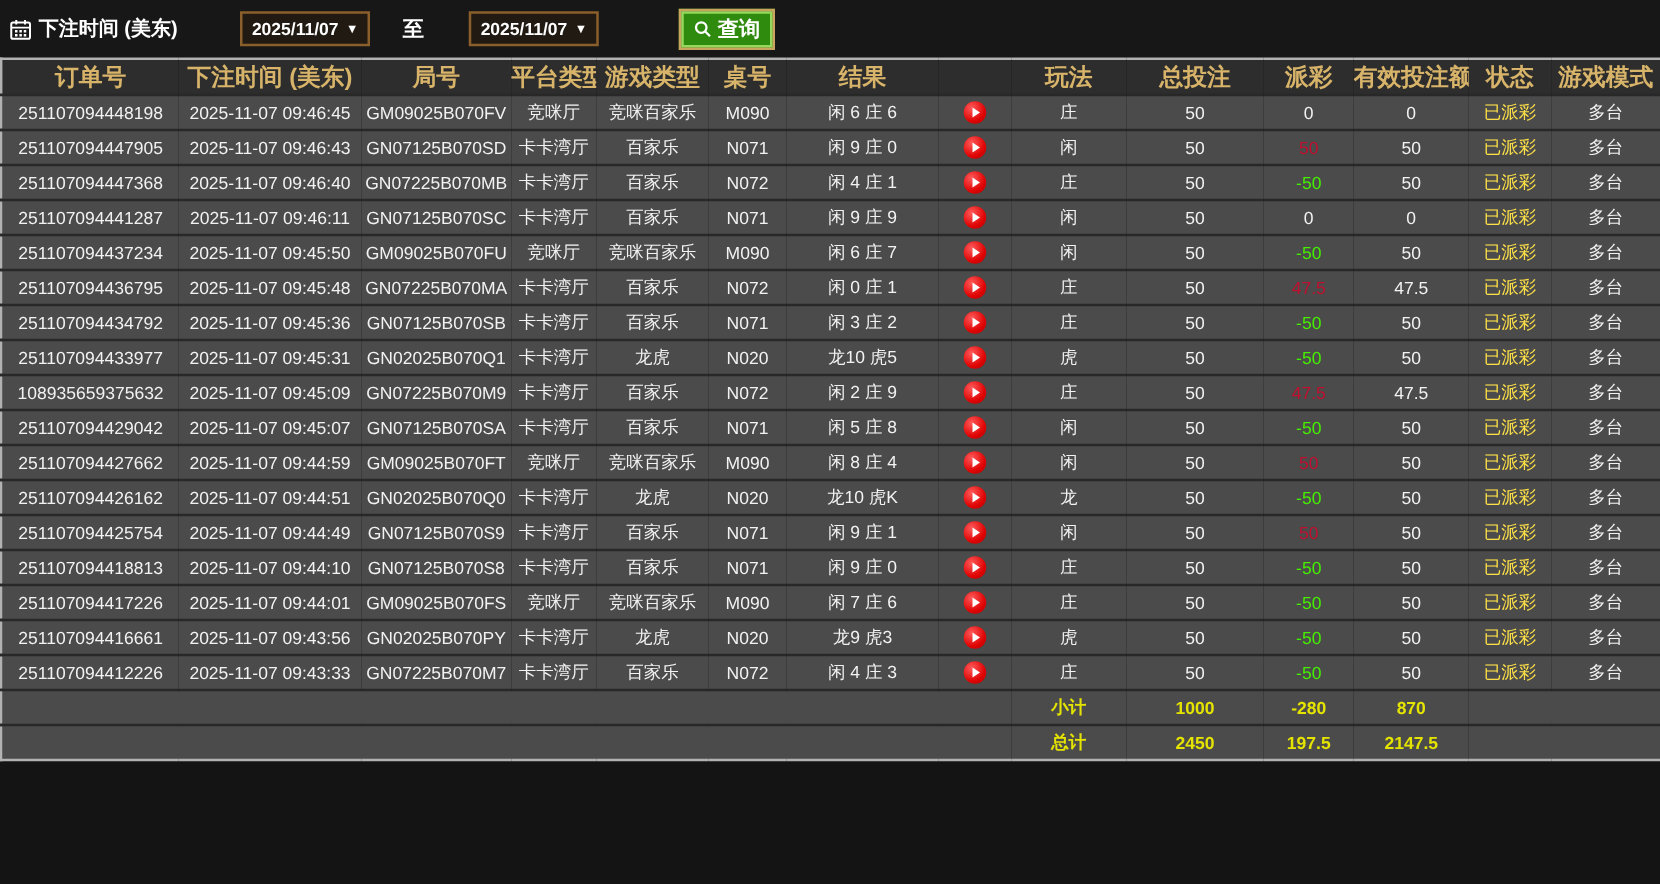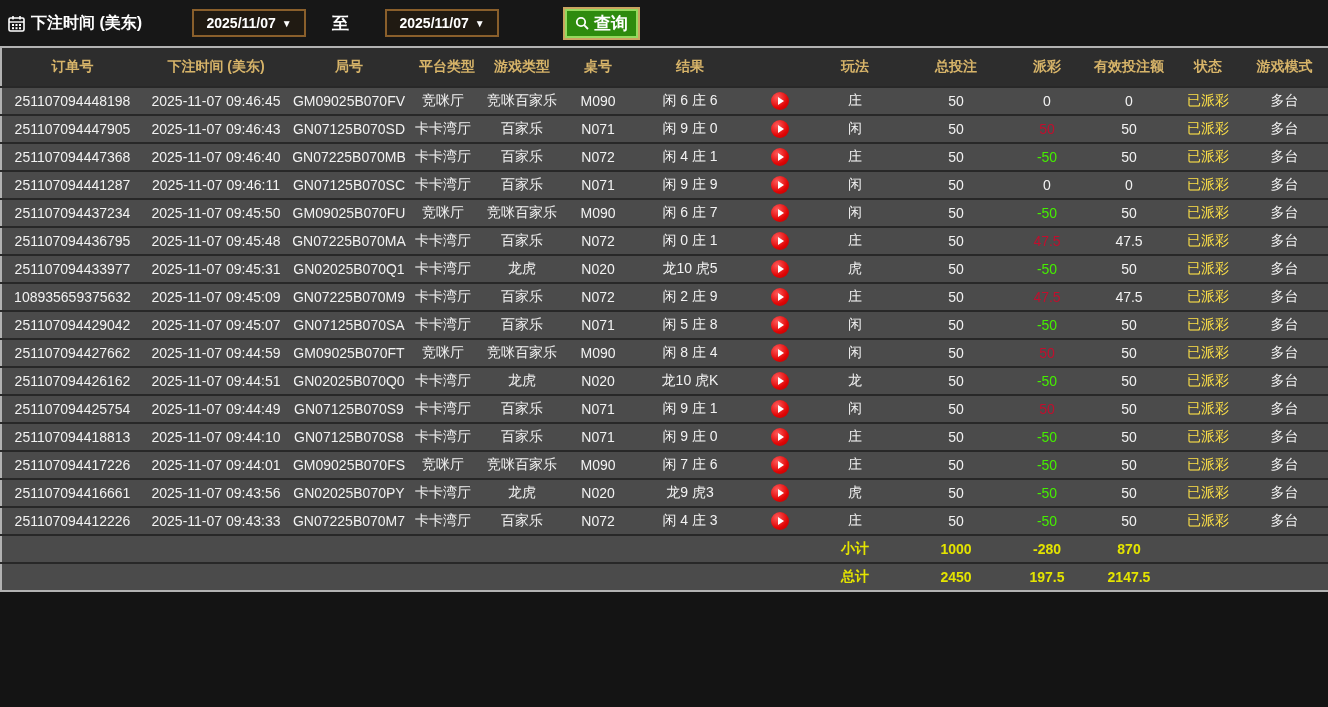--- a/index.html
+++ b/index.html
@@ -13,21 +13,21 @@
   .topbar{
     height:46px;display:flex;align-items:center;
     background:#171717;padding-left:8px;box-sizing:border-box;
   }
   .bar-label{
     display:flex;align-items:center;gap:6px;
     color:#fff;font-size:16px;font-weight:bold;
   }
   .cal-icon{display:inline-flex;}
   .date-box{
-    margin-left:50px;width:114px;height:28px;box-sizing:border-box;
+    margin-left:50px;width:104px;height:28px;box-sizing:border-box;
     background:#201a12;border:2px solid #8a5f2b;
     color:#fff;font-size:14px;font-weight:bold;
     display:flex;align-items:center;justify-content:center;gap:6px;
     cursor:pointer;
   }
   .date-box.second{margin-left:36px;}
   .date-box .caret{font-size:10px;color:#fff;}
   .to-label{margin-left:26px;color:#fff;font-size:17px;font-weight:bold;}
   .query-btn{
     margin-left:64px;height:33px;padding:0 10px;
@@ -37,22 +37,22 @@
     display:flex;align-items:center;gap:4px;cursor:pointer;
   }
   
   table{
     width:1328px;table-layout:fixed;border-collapse:collapse;
     border:2px solid #b2b2b2;
     font-size:14px;
   }
   thead tr{background:#2d2d2d;height:29px;}
   th{
-    color:#d7b469;font-weight:bold;font-size:14px;
-    text-align:center;padding:10px;overflow:hidden;white-space:nowrap;
+    color:#d7b469;font-weight:bold;font-size:19px;
+    text-align:center;padding:0;overflow:hidden;white-space:nowrap;
   }
   tbody tr{background:#4b4b4b;height:28px;border-top:2px solid #282828;}
   td{
     color:#f2f2f2;text-align:center;padding:0 2px;
     overflow:hidden;white-space:nowrap;
   }
   td.pos{color:#c00f2e;}
   td.neg{color:#45ef00;}
   td.zero{color:#f2f2f2;}
   td.status{color:#fde047;}
@@ -271,20 +271,40 @@
           </span>
     </td>
     <td>庄</td>
     <td>50</td>
     <td class="pos">47.5</td>
     <td>47.5</td>
     <td class="status">已派彩</td>
     <td>多台</td>
   </tr>
 
+  <tr>
+    <td>251107094434792</td>
+    <td>2025-11-07 09:45:36</td>
+    <td>GN07125B070SB</td>
+    <td>卡卡湾厅</td>
+    <td>百家乐</td>
+    <td>N071</td>
+    <td>闲 3 庄 2</td>
+    <td>
+      <span class="play-btn">
+            <span class="play-tri"></span>
+          </span>
+    </td>
+    <td>庄</td>
+    <td>50</td>
+    <td class="neg">-50</td>
+    <td>50</td>
+    <td class="status">已派彩</td>
+    <td>多台</td>
+  </tr>
 
   <tr>
     <td>251107094433977</td>
     <td>2025-11-07 09:45:31</td>
     <td>GN02025B070Q1</td>
     <td>卡卡湾厅</td>
     <td>龙虎</td>
     <td>N020</td>
     <td>龙10 虎5</td>
     <td>

